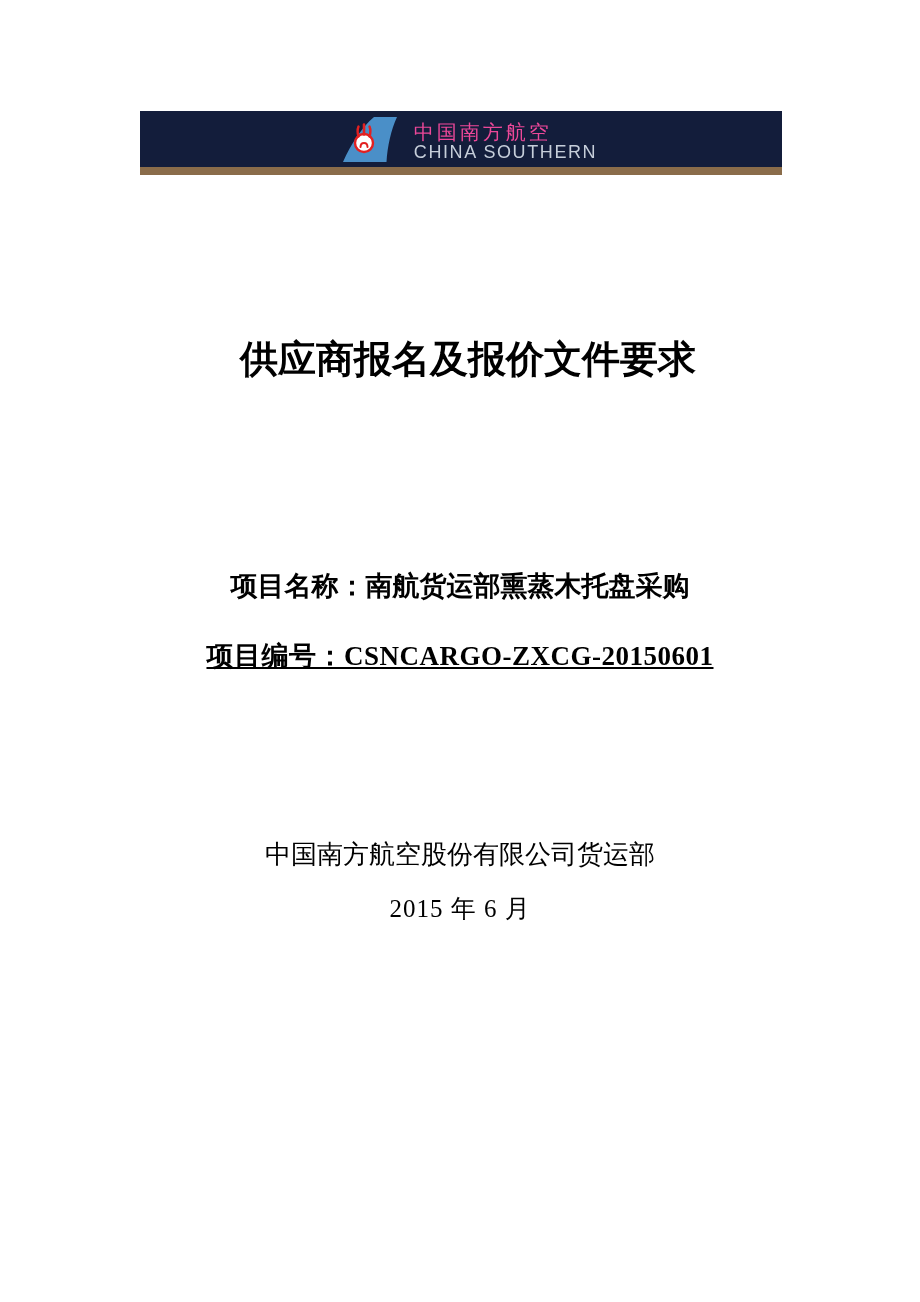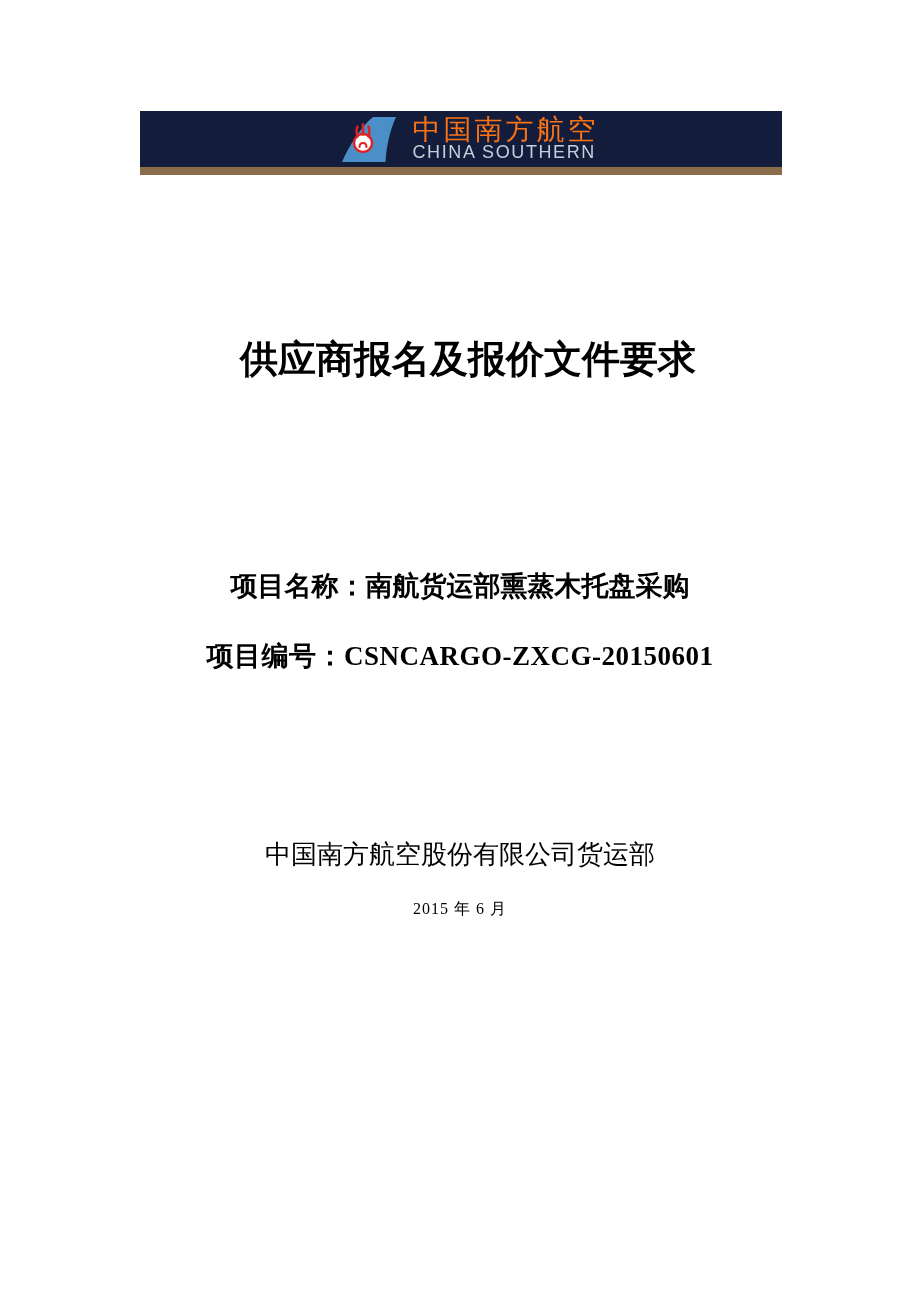--- a/index.html
+++ b/index.html
@@ -26,25 +26,25 @@
   }
   .logo {
     display: flex;
     align-items: center;
     gap: 15px;
     transform: translateX(8px);
   }
   .tail-wrap { width: 58px; height: 48px; }
   .logo-text { display: flex; flex-direction: column; justify-content: center; }
   .logo-cn {
-    color: #f97316;
-    font-size: 28px;
+    color: #ec4899;
+    font-size: 20px;
     line-height: 26px;
     letter-spacing: 3px;
-    font-family: Liberation Mono, monospace;
+    font-family: Liberation Serif, serif;
     white-space: nowrap;
   }
   .logo-en {
     color: #c6ceda;
     font-size: 18px;
     line-height: 15px;
     letter-spacing: 1.6px;
     font-family: "Liberation Sans", "DejaVu Sans", sans-serif;
     white-space: nowrap;
   }
@@ -71,23 +71,23 @@
   }
   .doc-line {
     position: absolute;
     left: 0;
     width: 100%;
     text-align: center;
     color: #000000;
     white-space: nowrap;
   }
   .line-project   { top: 570px; font-size: 27px; line-height: 33px; font-weight: bold; }
-  .line-code      { top: 640px; font-size: 27px; line-height: 33px; font-weight: bold; letter-spacing: 0.5px; }
+  .line-code      { top: 640px; font-size: 27px; line-height: 33px; font-weight: bold; letter-spacing: 0.5px; text-decoration: underline; }
   .line-org       { top: 839px; font-size: 26px; line-height: 31px; font-weight: normal; }
-  .line-date      { top: 893px; font-size: 16px; line-height: 31px; font-weight: normal; letter-spacing: 1px; }
+  .line-date      { top: 893px; font-size: 25px; line-height: 31px; font-weight: normal; letter-spacing: 1px; }
 </style>
 </head>
 <body>
 
 <div class="page">
 
   <header class="banner">
     <div class="logo">
       <span class="tail-wrap">
         <svg width="58" height="48" viewBox="0 0 58 48" xmlns="http://www.w3.org/2000/svg" aria-hidden="true">

